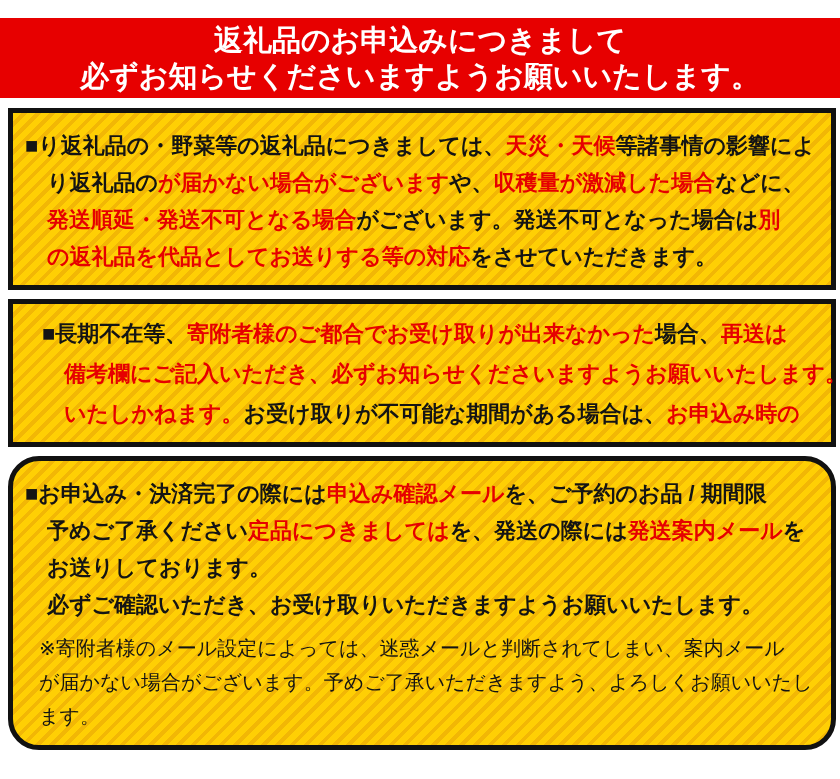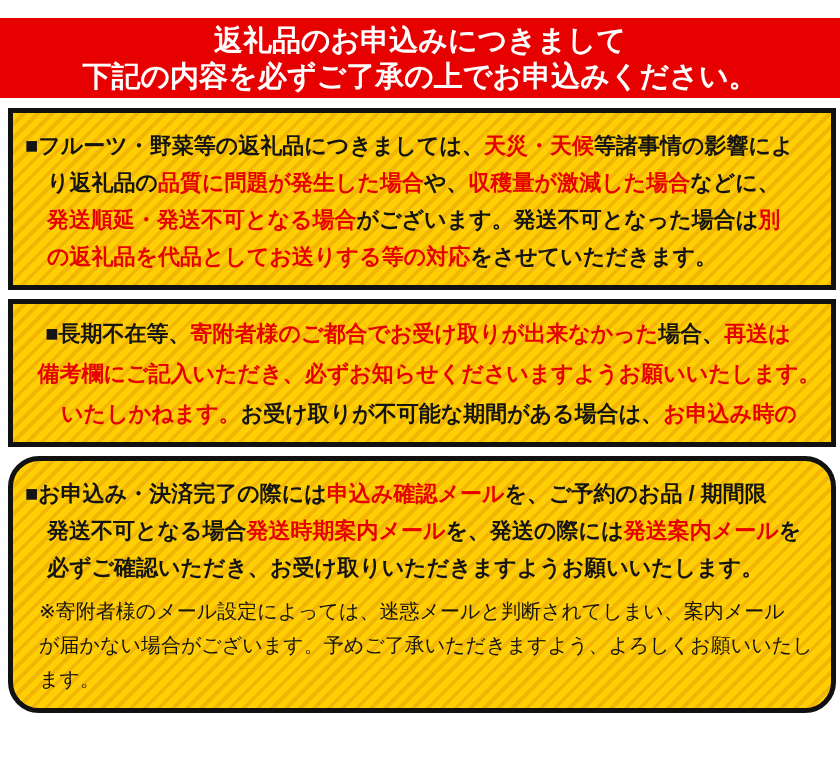--- a/index.html
+++ b/index.html
@@ -44,21 +44,21 @@
       var(--yellow-light) 0px, var(--yellow-light) 6px,
       var(--yellow-dark) 6px, var(--yellow-dark) 10px
     );
     font-weight:bold;
     font-size:22px;
     color:var(--black-text);
     margin-bottom:9px;
   }
   .box-1{ padding:14px 8px 10px 12px; }
   .box-1 .tline{ line-height:37px; }
-  .box-2{ padding:10px 8px 8px 0;text-align:center; }
+  .box-2{ padding:10px 8px 8px 29px; }
   .box-2 .tline{ line-height:40px; }
   .box-3{ padding:14px 8px 12px 12px; margin-bottom:0;border-radius:31px; }
   .box-3 .tline{ line-height:37px; }
   .tline{
     white-space:nowrap;
   }
   .box-lines .tline + .tline{
     padding-left:22px;
   }
   .red{ color:var(--red-text); }
@@ -71,46 +71,47 @@
   .note .tline{ line-height:34px; }
   .note .tline + .tline{ padding-left:0; }
 </style>
 </head>
 <body>
 
 <div class="page">
 
   <div class="header">
     <div>返礼品のお申込みにつきまして</div>
-    <div>下記の内容を必ずご了承の上でお申込みください。</div>
+    <div>必ずお知らせくださいますようお願いいたします。</div>
   </div>
 
   <div class="boxes">
 
     <div class="notice-box box-1">
       <div class="box-lines">
-          <div class="tline"><span class="blk">■フルーツ・野菜等の返礼品につきましては、</span><span class="red">天災・天候</span><span class="blk">等諸事情の影響によ</span></div>
-          <div class="tline"><span class="blk">り返礼品の</span><span class="red">品質に問題が発生した場合</span><span class="blk">や、</span><span class="red">収穫量が激減した場合</span><span class="blk">などに、</span></div>
+          <div class="tline"><span class="blk">■り返礼品の・野菜等の返礼品につきましては、</span><span class="red">天災・天候</span><span class="blk">等諸事情の影響によ</span></div>
+          <div class="tline"><span class="blk">り返礼品の</span><span class="red">が届かない場合がございます</span><span class="blk">や、</span><span class="red">収穫量が激減した場合</span><span class="blk">などに、</span></div>
           <div class="tline"><span class="red">発送順延・発送不可となる場合</span><span class="blk">がございます。発送不可となった場合は</span><span class="red">別</span></div>
           <div class="tline"><span class="red">の返礼品を代品としてお送りする等の対応</span><span class="blk">をさせていただきます。</span></div>
         </div>
     </div>
 
     <div class="notice-box box-2">
       <div class="box-lines">
           <div class="tline"><span class="blk">■長期不在等、</span><span class="red">寄附者様のご都合でお受け取りが出来なかった</span><span class="blk">場合、</span><span class="red">再送は</span></div>
           <div class="tline"><span class="red">備考欄にご記入いただき、必ずお知らせくださいますようお願いいたします。</span></div>
           <div class="tline"><span class="red">いたしかねます。</span><span class="blk">お受け取りが不可能な期間がある場合は、</span><span class="red">お申込み時の</span></div>
         </div>
     </div>
 
     <div class="notice-box box-3">
       <div class="box-lines">
           <div class="tline"><span class="blk">■お申込み・決済完了の際には</span><span class="red">申込み確認メール</span><span class="blk">を、ご予約のお品 / 期間限</span></div>
-          <div class="tline"><span class="blk">発送不可となる場合</span><span class="red">発送時期案内メール</span><span class="blk">を、発送の際には</span><span class="red">発送案内メール</span><span class="blk">を</span></div>
+          <div class="tline"><span class="blk">予めご了承ください</span><span class="red">定品につきましては</span><span class="blk">を、発送の際には</span><span class="red">発送案内メール</span><span class="blk">を</span></div>
+          <div class="tline"><span class="blk">お送りしております。</span></div>
           <div class="tline"><span class="blk">必ずご確認いただき、お受け取りいただきますようお願いいたします。</span></div>
         </div>
       <div class="note">
           <div class="tline"><span class="blk">※寄附者様のメール設定によっては、迷惑メールと判断されてしまい、案内メール</span></div>
           <div class="tline"><span class="blk">が届かない場合がございます。予めご了承いただきますよう、よろしくお願いいたし</span></div>
           <div class="tline"><span class="blk">ます。</span></div>
         </div>
     </div>
 
   </div>

